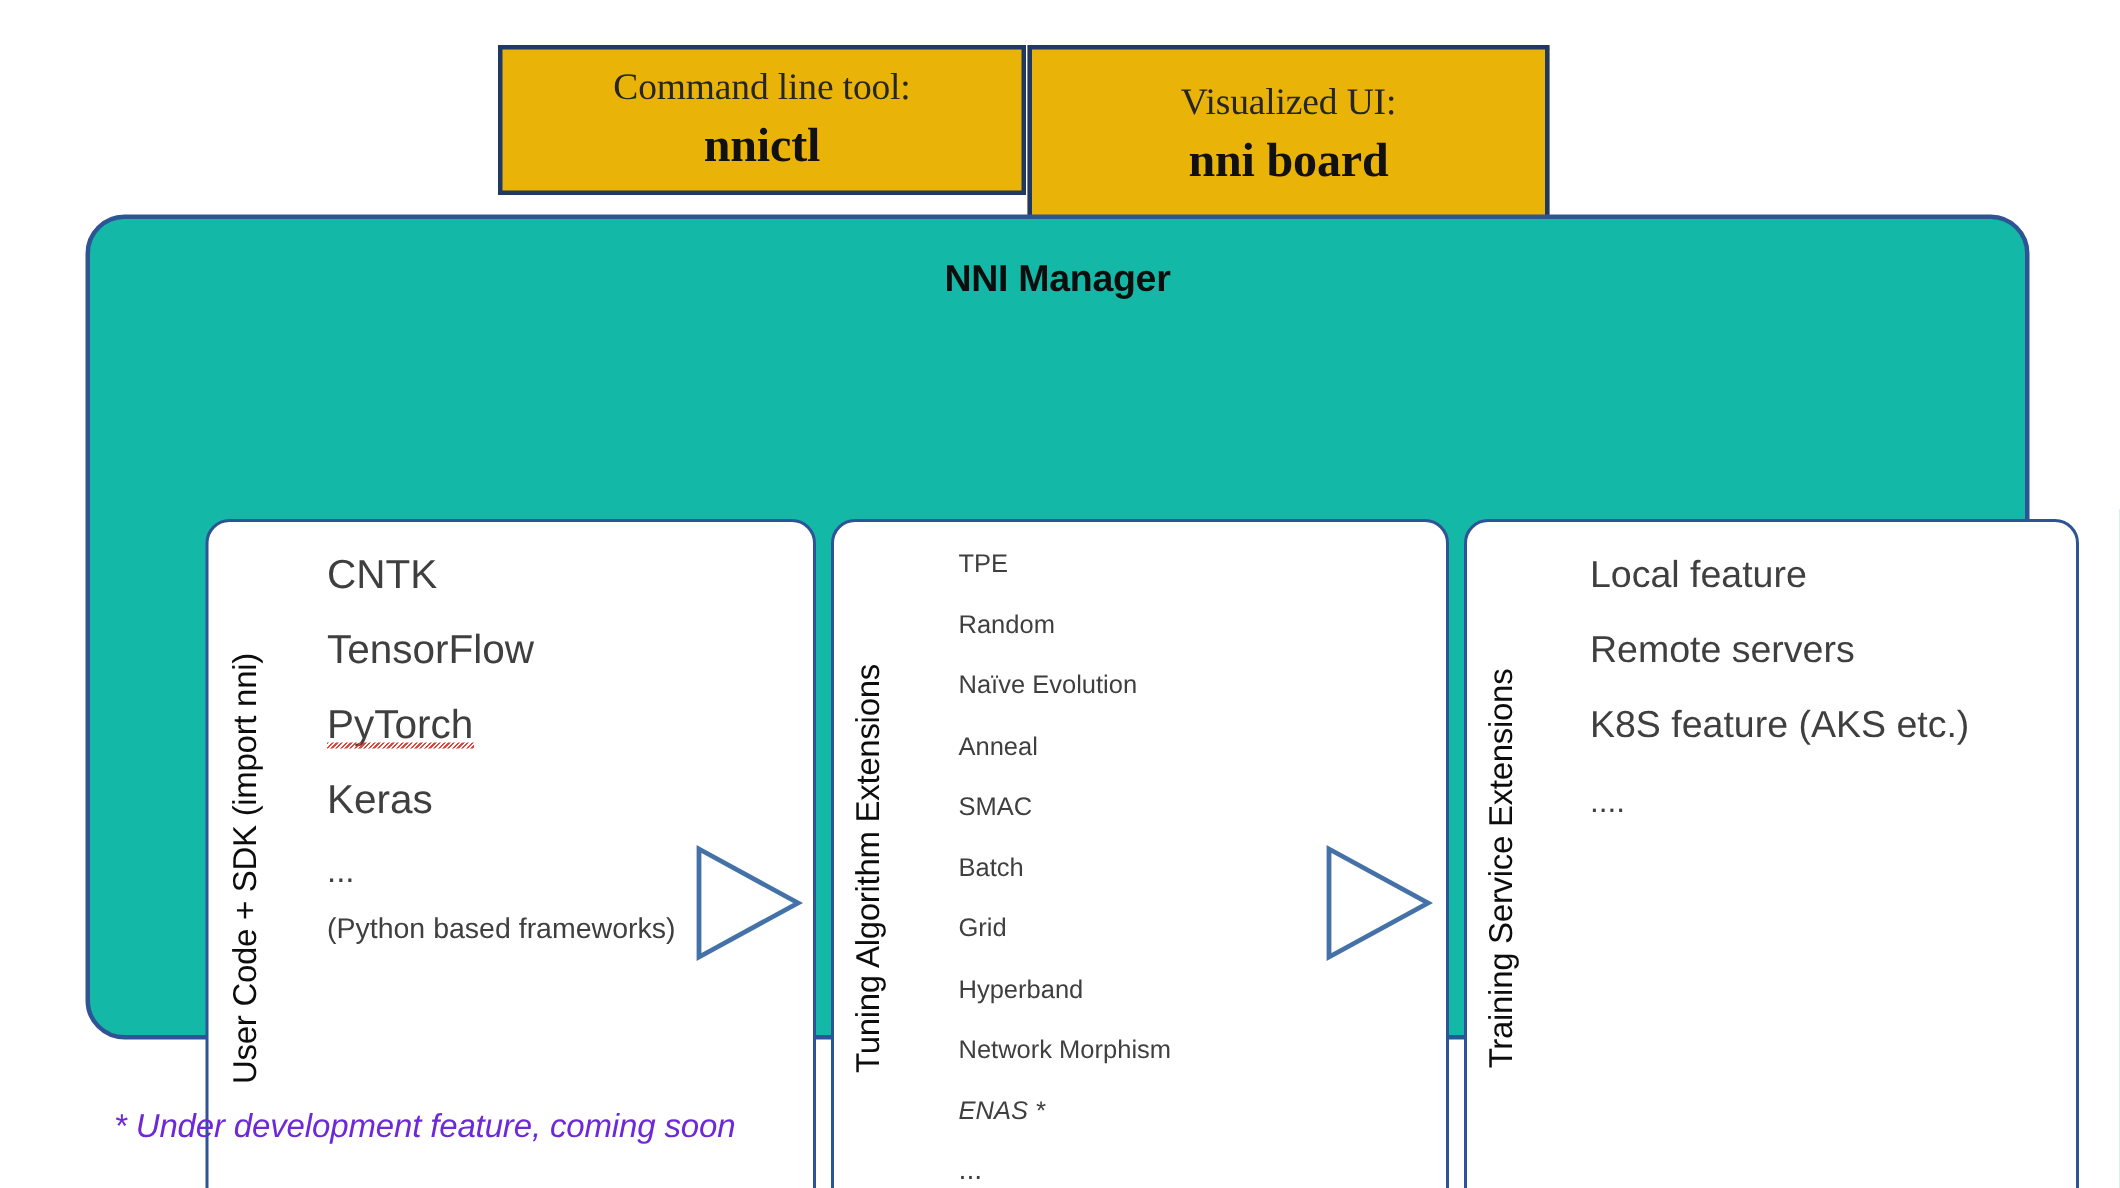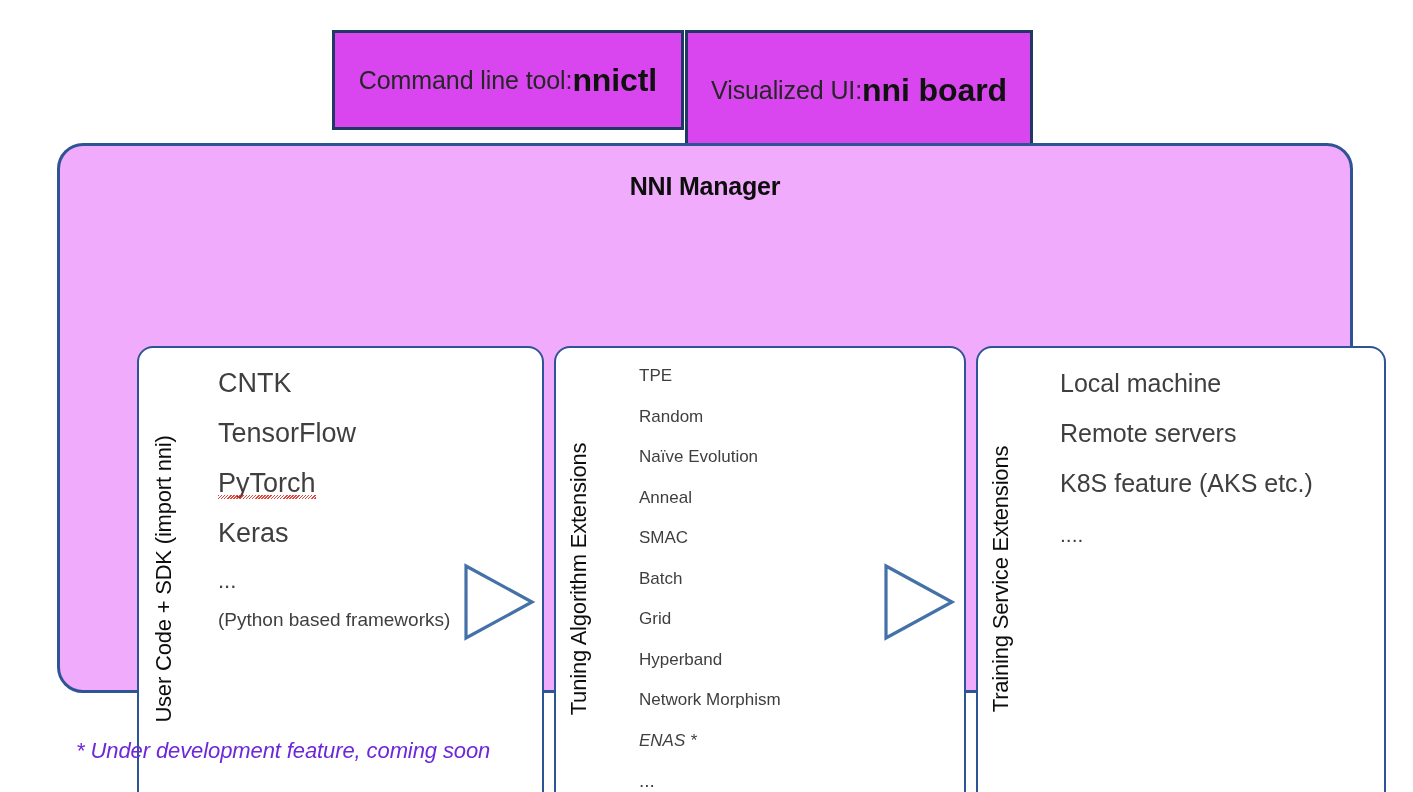--- a/index.html
+++ b/index.html
@@ -18,26 +18,27 @@
     width: 1413px;
     height: 792px;
     background: #ffffff;
     overflow: hidden;
   }
 
   
   .top-box {
     position: absolute;
     border: 3px solid #203864;
-    background: #d946ef;
+    background: #eab308;
     display: flex;
-    flex-direction: row;
+    flex-direction: column;
     align-items: center;
     justify-content: center;
     line-height: 1.22;
+    font-family: Liberation Serif, serif;
   }
   .top-box .tb-label {
     font-size: 25px;
     font-weight: 400;
     color: #262626;
     letter-spacing: -0.1px;
   }
   .top-box .tb-value {
     font-size: 32px;
     font-weight: 700;
@@ -50,21 +51,21 @@
 
   
   #manager {
     position: absolute;
     left: 57px;
     top: 143px;
     width: 1296px;
     height: 550px;
     border: 3px solid #2f5496;
     border-radius: 26px;
-    background: #f0abfc;
+    background: #14b8a6;
   }
   #manager-title {
     position: absolute;
     left: 0;
     right: 0;
     top: 26px;
     text-align: center;
     font-size: 25px;
     font-weight: 700;
     color: #0d0d0d;
@@ -253,21 +254,21 @@
         <div class="item italic">ENAS *</div>
         <div class="item ellipsis">...</div>
       </div>
     </div>
 
     <div class="panel" id="panel-service">
       <div class="side-label">
         <span>Training Service Extensions</span>
       </div>
       <div class="items">
-        <div class="item">Local machine</div>
+        <div class="item">Local feature</div>
         <div class="item">Remote servers</div>
         <div class="item">K8S feature (AKS etc.)</div>
         <div class="item ellipsis">....</div>
       </div>
     </div>
   </div>
 
   <svg class="arrow" id="arrow-left" width="74" height="80" viewBox="0 0 74 80">
     <polygon points="4,4 70,40 4,76" fill="none" stroke="#4472A8" stroke-width="3.2" stroke-linejoin="miter"></polygon>
   </svg>

